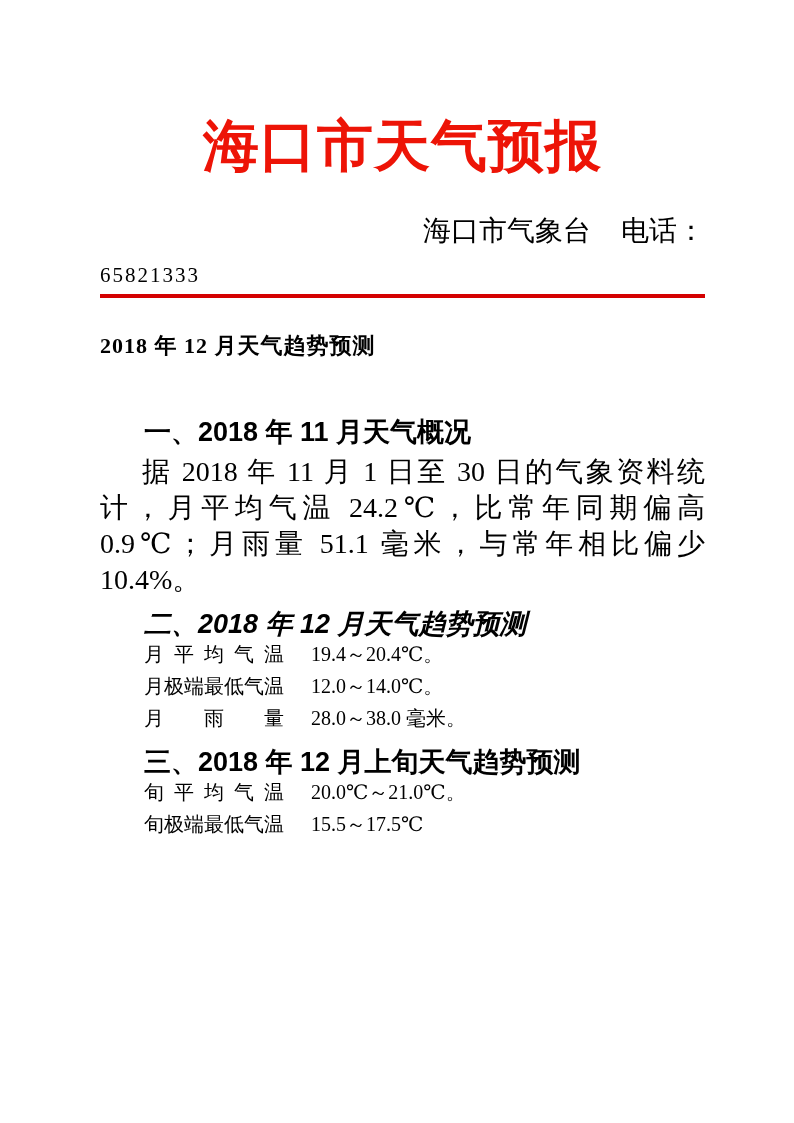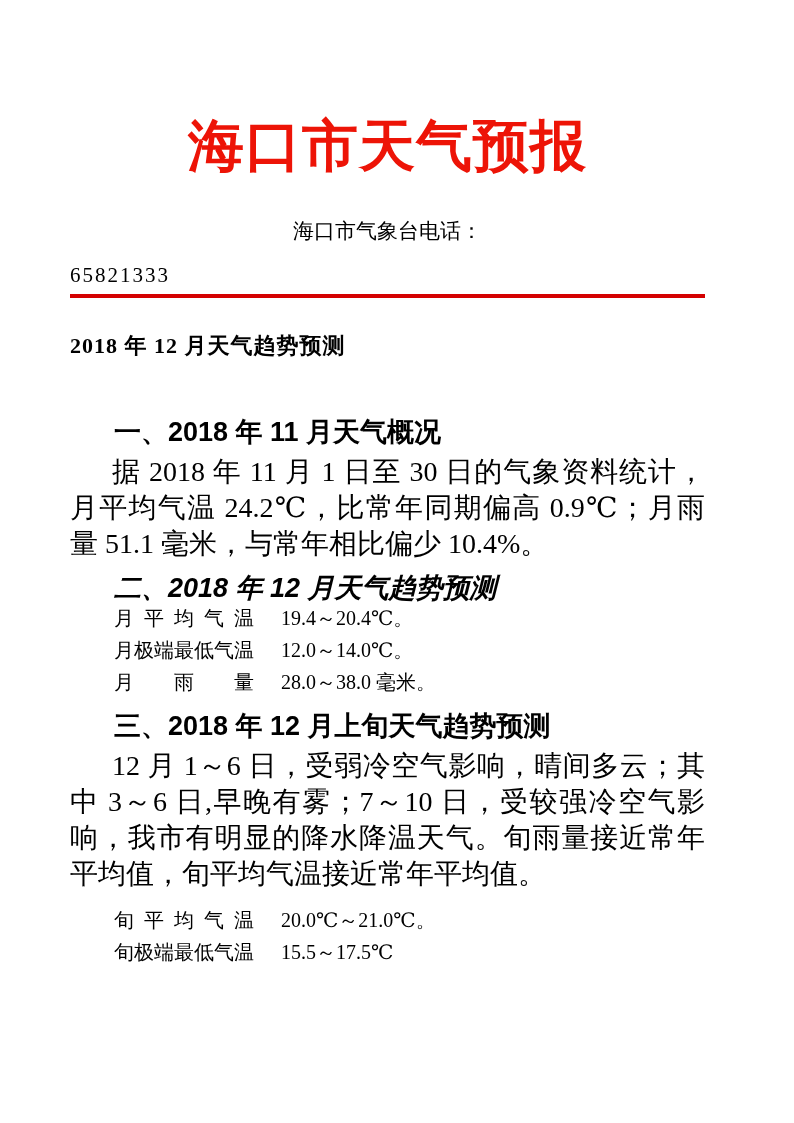--- a/index.html
+++ b/index.html
@@ -5,40 +5,41 @@
   html,body{margin:0;padding:0;background:#ffffff;}
   body{
     width:794px;height:1123px;overflow:hidden;
     font-family:"Liberation Serif","DejaVu Serif",serif;
     color:#000;
     -webkit-font-smoothing:antialiased;
   }
   .page{
     box-sizing:border-box;
     width:794px;height:1123px;
-    padding:110px 89px 0 70px;
+    padding:110px 89px 0 100px;
     background:#fff;
   }
   .main-title{
     margin:0;
     font-family:"Liberation Sans","DejaVu Sans",sans-serif;
     font-weight:bold;
     font-size:56px;
     line-height:72px;
     text-align:center;
     letter-spacing:1px;
     color:#ed1407;
   }
   .masthead-row{
     display:flex;
-    justify-content:center;
+    justify-content:flex-end;
     align-items:baseline;
     margin-top:36px;
-    font-size:21px;
+    font-size:28px;
     line-height:26px;
+    gap:30px;
   }
   .phone-number{
     margin-top:18px;
     font-size:21px;
     line-height:26px;
     letter-spacing:2px;
   }
   .divider{
     border:none;
     margin:6px 0 0 0;
@@ -124,21 +125,20 @@
       </div>
       <div class="spec-row">
         <span class="spec-label">月雨量</span>
         <span class="spec-value">28.0～38.0 毫米。</span>
       </div>
     </div>
   </section>
 
   <section class="sec-3">
     <h3 class="section-heading">三、2018 年 12 月上旬天气趋势预测</h3>
-    <p class="body-para">12 月 1～6 日，受弱冷空气影响，晴间多云；其中 3～6 日,早晚有雾；7～10 日，受较强冷空气影响，我市有明显的降水降温天气。旬雨量接近常年平均值，旬平均气温接近常年平均值。</p>
     <div class="spec-block">
       <div class="spec-row">
         <span class="spec-label">旬平均气温</span>
         <span class="spec-value">20.0℃～21.0℃。</span>
       </div>
       <div class="spec-row">
         <span class="spec-label">旬极端最低气温</span>
         <span class="spec-value">15.5～17.5℃</span>
       </div>
     </div>

